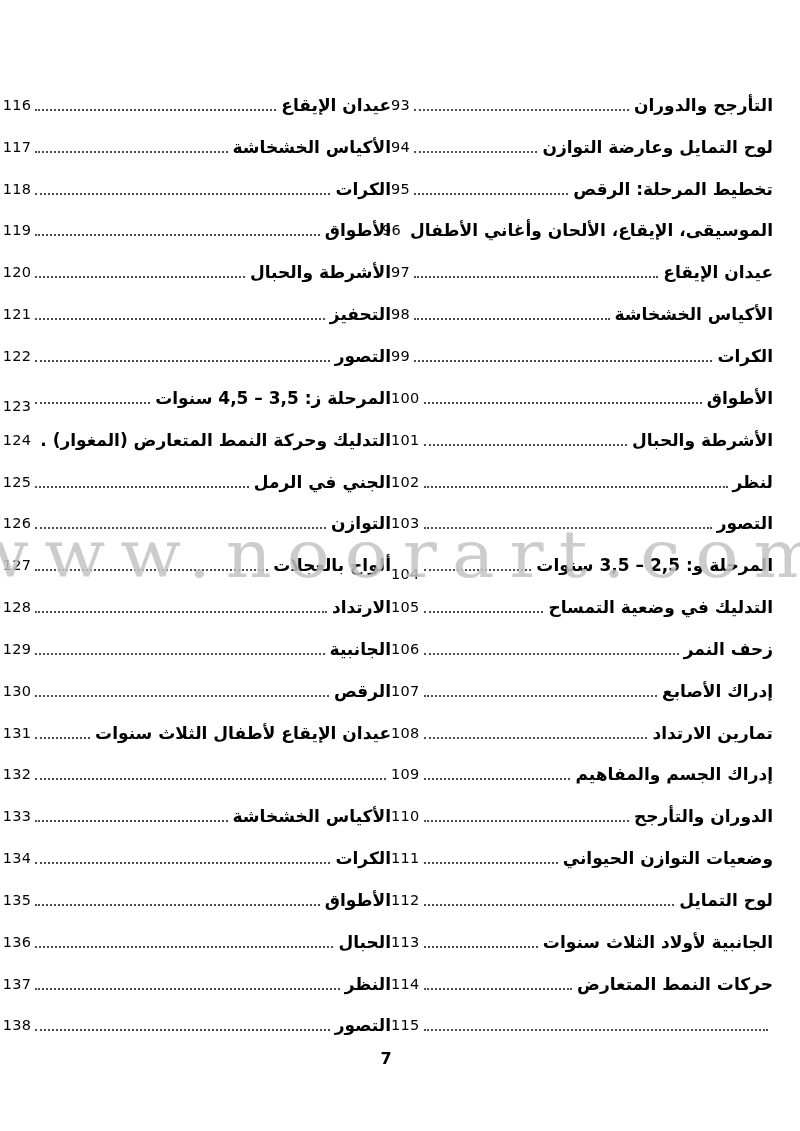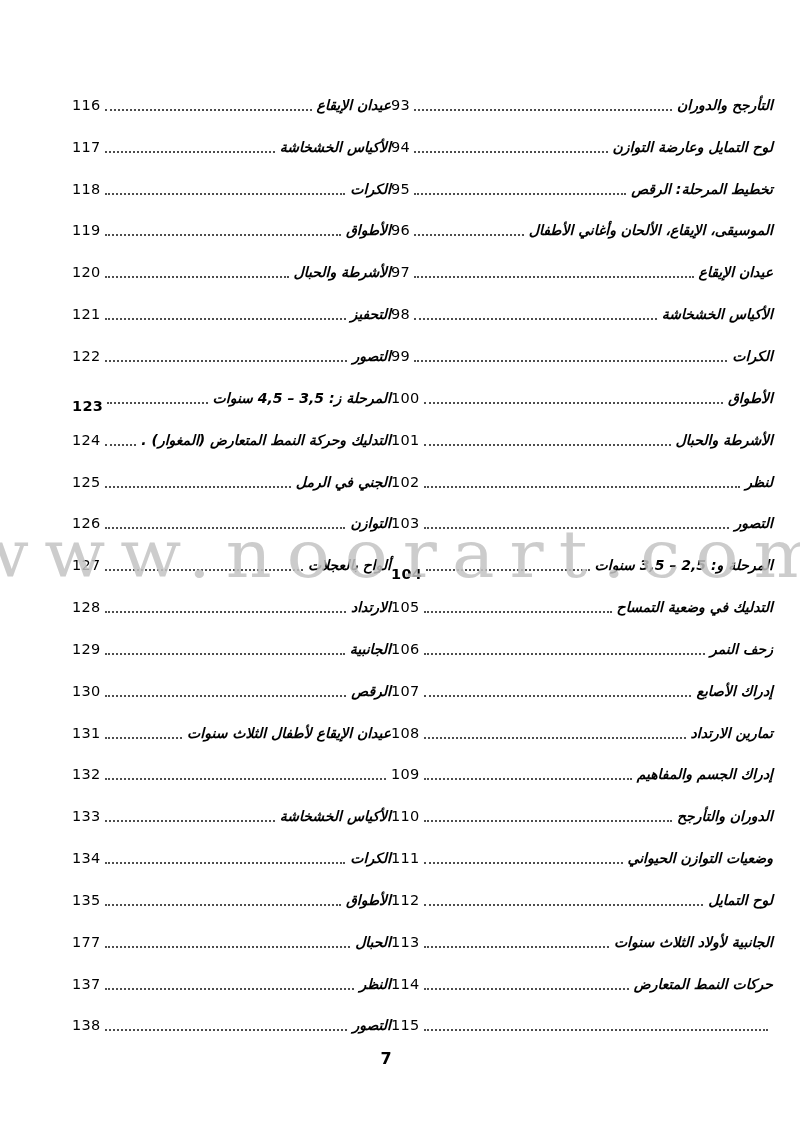--- a/index.html
+++ b/index.html
@@ -23,41 +23,40 @@
   .col-second{flex:1 1 auto;} 
   .toc-row{
     height:41.85px;
     display:flex;
     align-items:center;
     direction:rtl;
   }
   .toc-title{
     white-space:nowrap;
     font-weight:700;
-    font-size:14px;
+    font-size:17px;
     letter-spacing:0;
     flex:0 0 auto;
-    font-style:italic;
   }
   .toc-leader{
     flex:1 1 auto;
     min-width:0;
     height:0;
     border-bottom:2px dotted #4d4d4d;
     margin:0 5px 0 4px;
     transform:translateY(5px);
   }
   .toc-page{
     flex:0 0 auto;
     direction:ltr;
     font-size:14.5px;
     font-weight:400;
     letter-spacing:0.3px;
   }
-  .toc-row.is-bold .toc-page{font-weight:700;margin-top:17px;}
+  .toc-row.is-bold .toc-page{font-weight:400;margin-top:17px;}
   .toc-row.is-bold .toc-title{font-weight:700;}
   .watermark{
     position:absolute;
     top:522px;left:0;right:0;
     text-align:center;
     font-family:"DejaVu Serif", serif;
     font-size:66px;
     letter-spacing:14px;
     color:#c4c4c4;
     opacity:0.85;
@@ -293,21 +292,21 @@
           <span class="toc-page">134</span>
         </div>
         <div class="toc-row">
           <span class="toc-title">الأطواق</span>
           <span class="toc-leader"></span>
           <span class="toc-page">135</span>
         </div>
         <div class="toc-row">
           <span class="toc-title">الحبال</span>
           <span class="toc-leader"></span>
-          <span class="toc-page">177</span>
+          <span class="toc-page">136</span>
         </div>
         <div class="toc-row">
           <span class="toc-title">النظر</span>
           <span class="toc-leader"></span>
           <span class="toc-page">137</span>
         </div>
         <div class="toc-row">
           <span class="toc-title">التصور</span>
           <span class="toc-leader"></span>
           <span class="toc-page">138</span>

